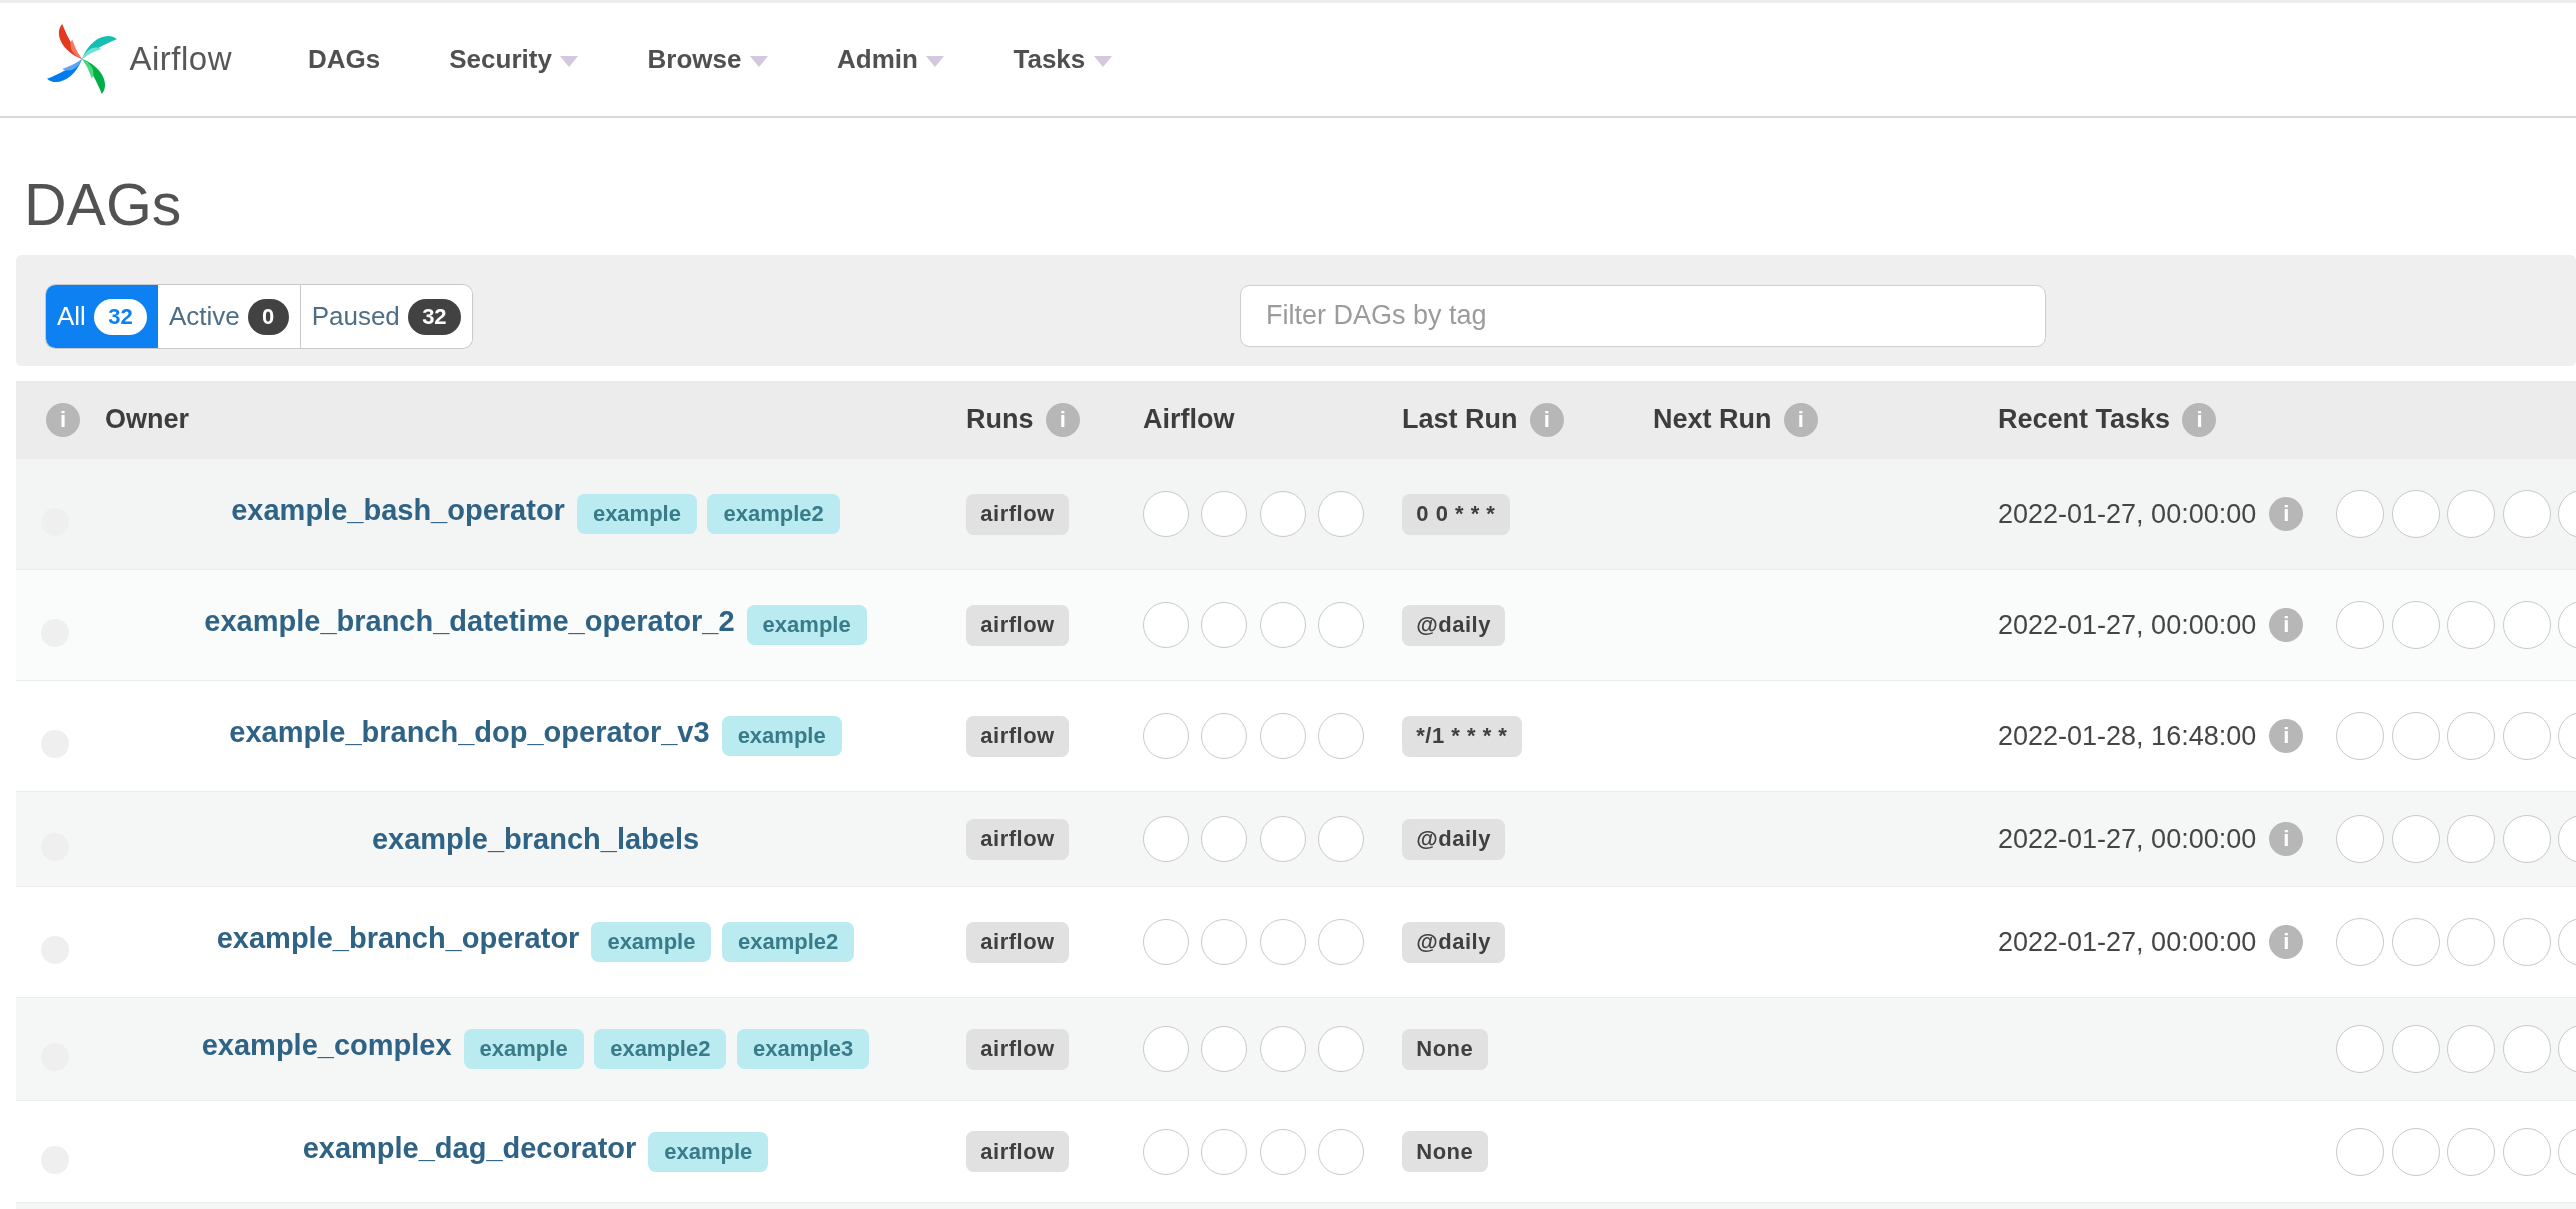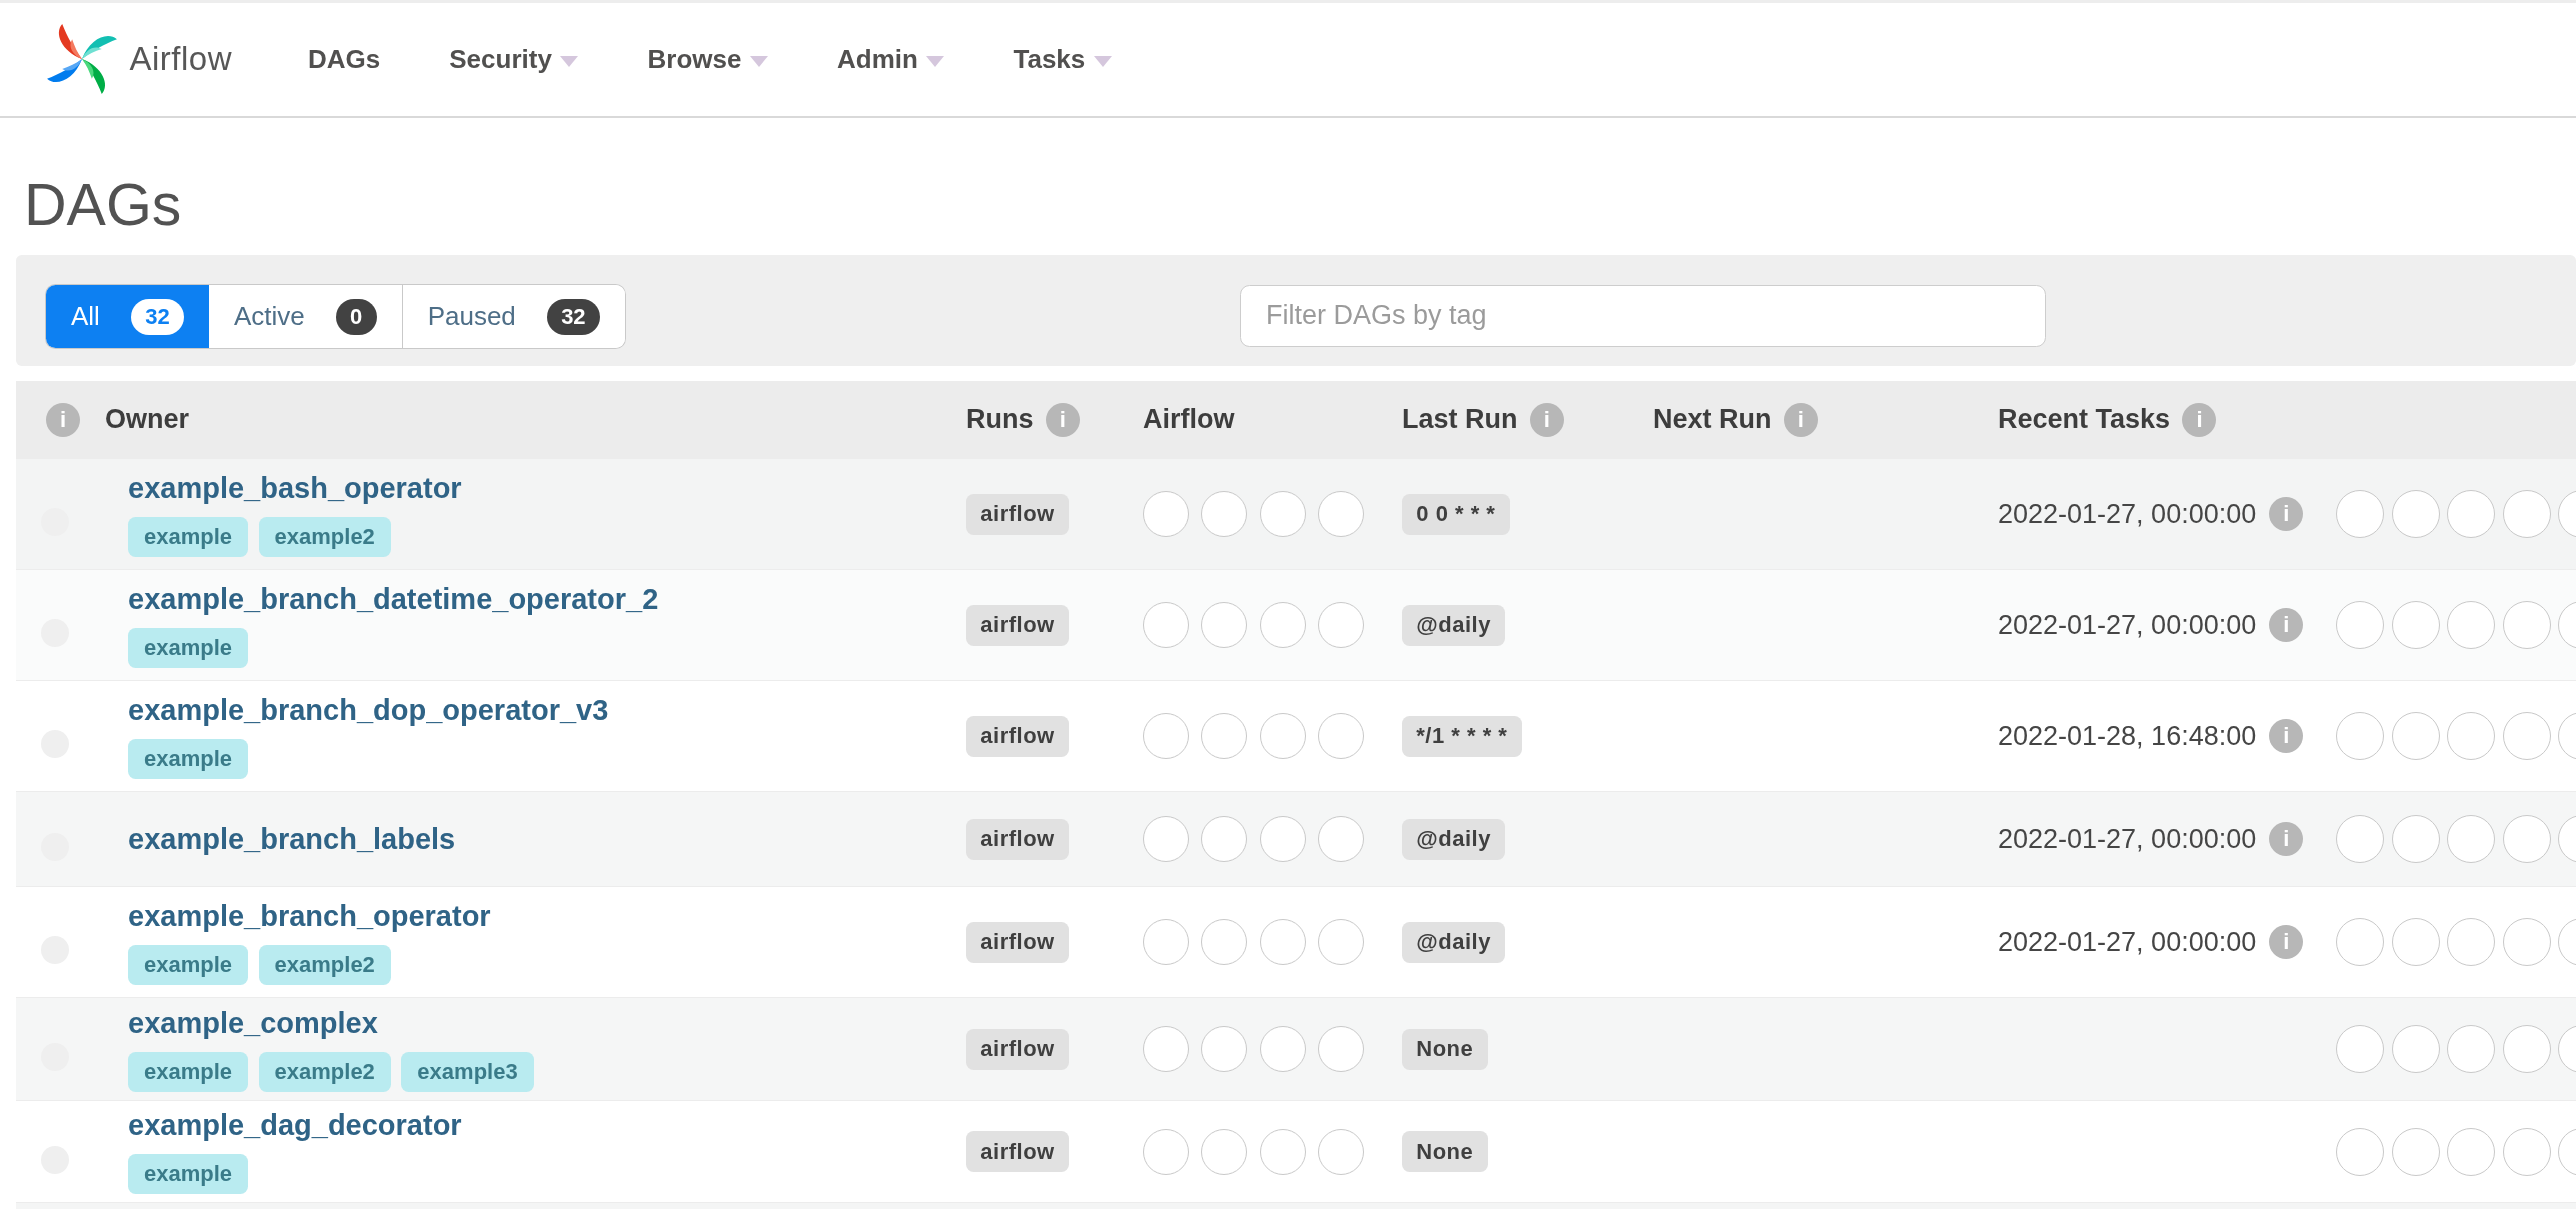--- a/index.html
+++ b/index.html
@@ -20,21 +20,21 @@
 
   
   h1 { font-size:59px; font-weight:400; color:#525252; margin:57px 0 0 24px; line-height:1.05; }
 
   
   .filter-panel { position:relative; margin:18px 0 0 16px; height:111px;
                   background:#efefef; border-radius:5.7px; }
   .btn-group { position:absolute; left:30px; top:30.5px; height:63px; display:flex;
                border-radius:9.5px; overflow:hidden; background:#fff;
                box-shadow:0 0 0 1px #c9c9c9; }
-  .tab { display:flex; align-items:center; gap:31px; padding:0 25px; font-size:26px;
+  .tab { display:flex; align-items:center; gap:8px; padding:0 11px; font-size:26px;
          color:#4e6e87; background:#fff; border-right:1px solid #c9c9c9; cursor:pointer; }
   .tab:last-child { border-right:none; }
   .tab.active { background:#0d80f2; color:#fff; border-right:none; }
   .count { font-size:22px; font-weight:bold; padding:4.8px 14.3px; border-radius:23px;
            background:#424242; color:#fff; line-height:1.2; }
   .tab.active .count { background:#fff; color:#0d80f2; }
   .tag-filter { position:absolute; left:1224px; top:30px; width:806px; height:62px;
                 border:1.9px solid #cdcdcd; border-radius:9.5px; font-size:27px; color:#444;
                 padding:0 25px; outline:none; background:#fff;
                 font-family:"Liberation Sans", sans-serif; }
@@ -48,21 +48,21 @@
   .th { display:flex; align-items:center; gap:12.4px; }
   .th-lead { padding-left:30px; }
   .info-icon { width:34px; height:34px; border-radius:50%; background:#b7b7b7; color:#fff;
                font-size:22px; font-weight:bold; display:inline-flex; align-items:center;
                justify-content:center; flex:0 0 auto; }
   .row { align-items:center; border-top:1px solid #ececec; }
   .toggle { margin-left:22px; width:51px; height:33px; background:#bdbdbd;
             border-radius:17px; position:relative; cursor:pointer; }
   .toggle::after { content:""; position:absolute; left:2.9px; top:2.9px; width:28px; height:28px;
                    border-radius:50%; background:#efefef; }
-  .dag-cell { display:flex; flex-direction:column; justify-content:center; gap:12px;margin-left:23px; }
+  .dag-cell { display:flex; flex-direction:row; justify-content:center; gap:12px; }
   .dag-link { font-size:29px; font-weight:bold; color:#2f6386; text-decoration:none;
               cursor:pointer; width:max-content; }
   .tag-row { display:flex; gap:10.5px; }
   .tag { background:#b9ebf0; color:#3a7b89; font-size:22px; font-weight:bold;
          padding:7px 16px; border-radius:7.6px; cursor:pointer; }
   .badge-gray { display:inline-block; background:#e1e1e1; color:#3f3f3f; font-size:22px;
                 font-weight:bold; padding:7.6px 14.3px; border-radius:7.6px; width:max-content;
                 letter-spacing:0.5px; }
   .circles { display:flex; }
   .c { border-radius:50%; border:1.9px solid #c9c9c9; background:#fff; flex:0 0 auto; }

